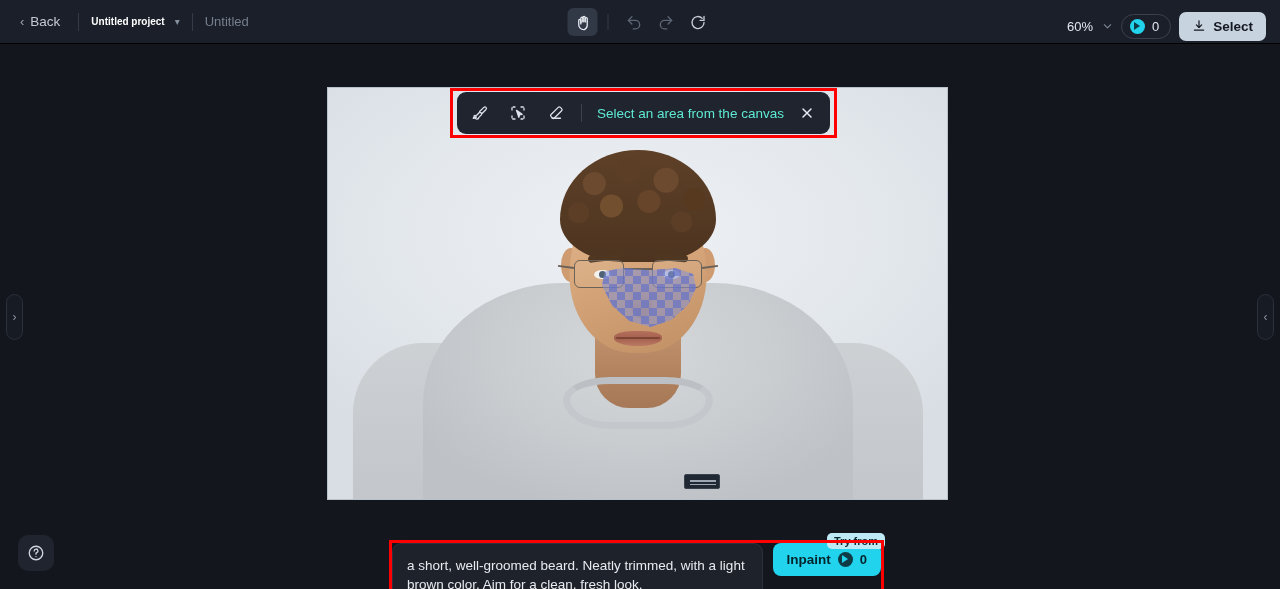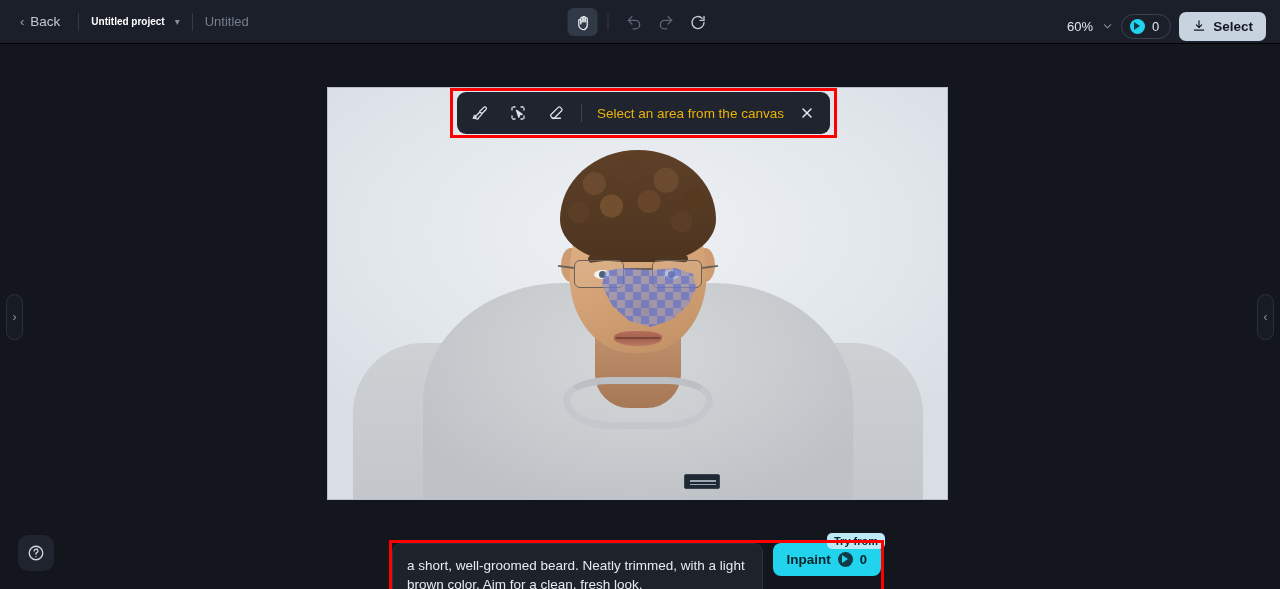--- a/index.html
+++ b/index.html
@@ -228,21 +228,21 @@
     position: absolute; left: 457px; top: 48px; width: 373px; height: 42px;
     background: #20242e; border-radius: 9px;
     display: flex; align-items: center; padding: 0 4px;
   }
   .sb-tool {
     width: 32px; height: 30px; margin: 0 3px; border-radius: 6px;
     display: flex; align-items: center; justify-content: center; cursor: pointer;
   }
   .sb-sep { width: 1px; height: 18px; background: #3a4150; margin: 0 9px 0 6px; }
   .sb-placeholder {
-    flex: 1; color: #eab308; font-size: 13.5px; text-align: center;
+    flex: 1; color: #5eead4; font-size: 13.5px; text-align: center;
     cursor: text;
   }
   .sb-close {
     width: 34px; height: 34px; border-radius: 7px; margin-right: 2px;
     display: flex; align-items: center; justify-content: center; cursor: pointer;
   }
 
   
   .prompt-dock {
     position: absolute; left: 392px; top: 499px; width: 489px; height: 85px;

